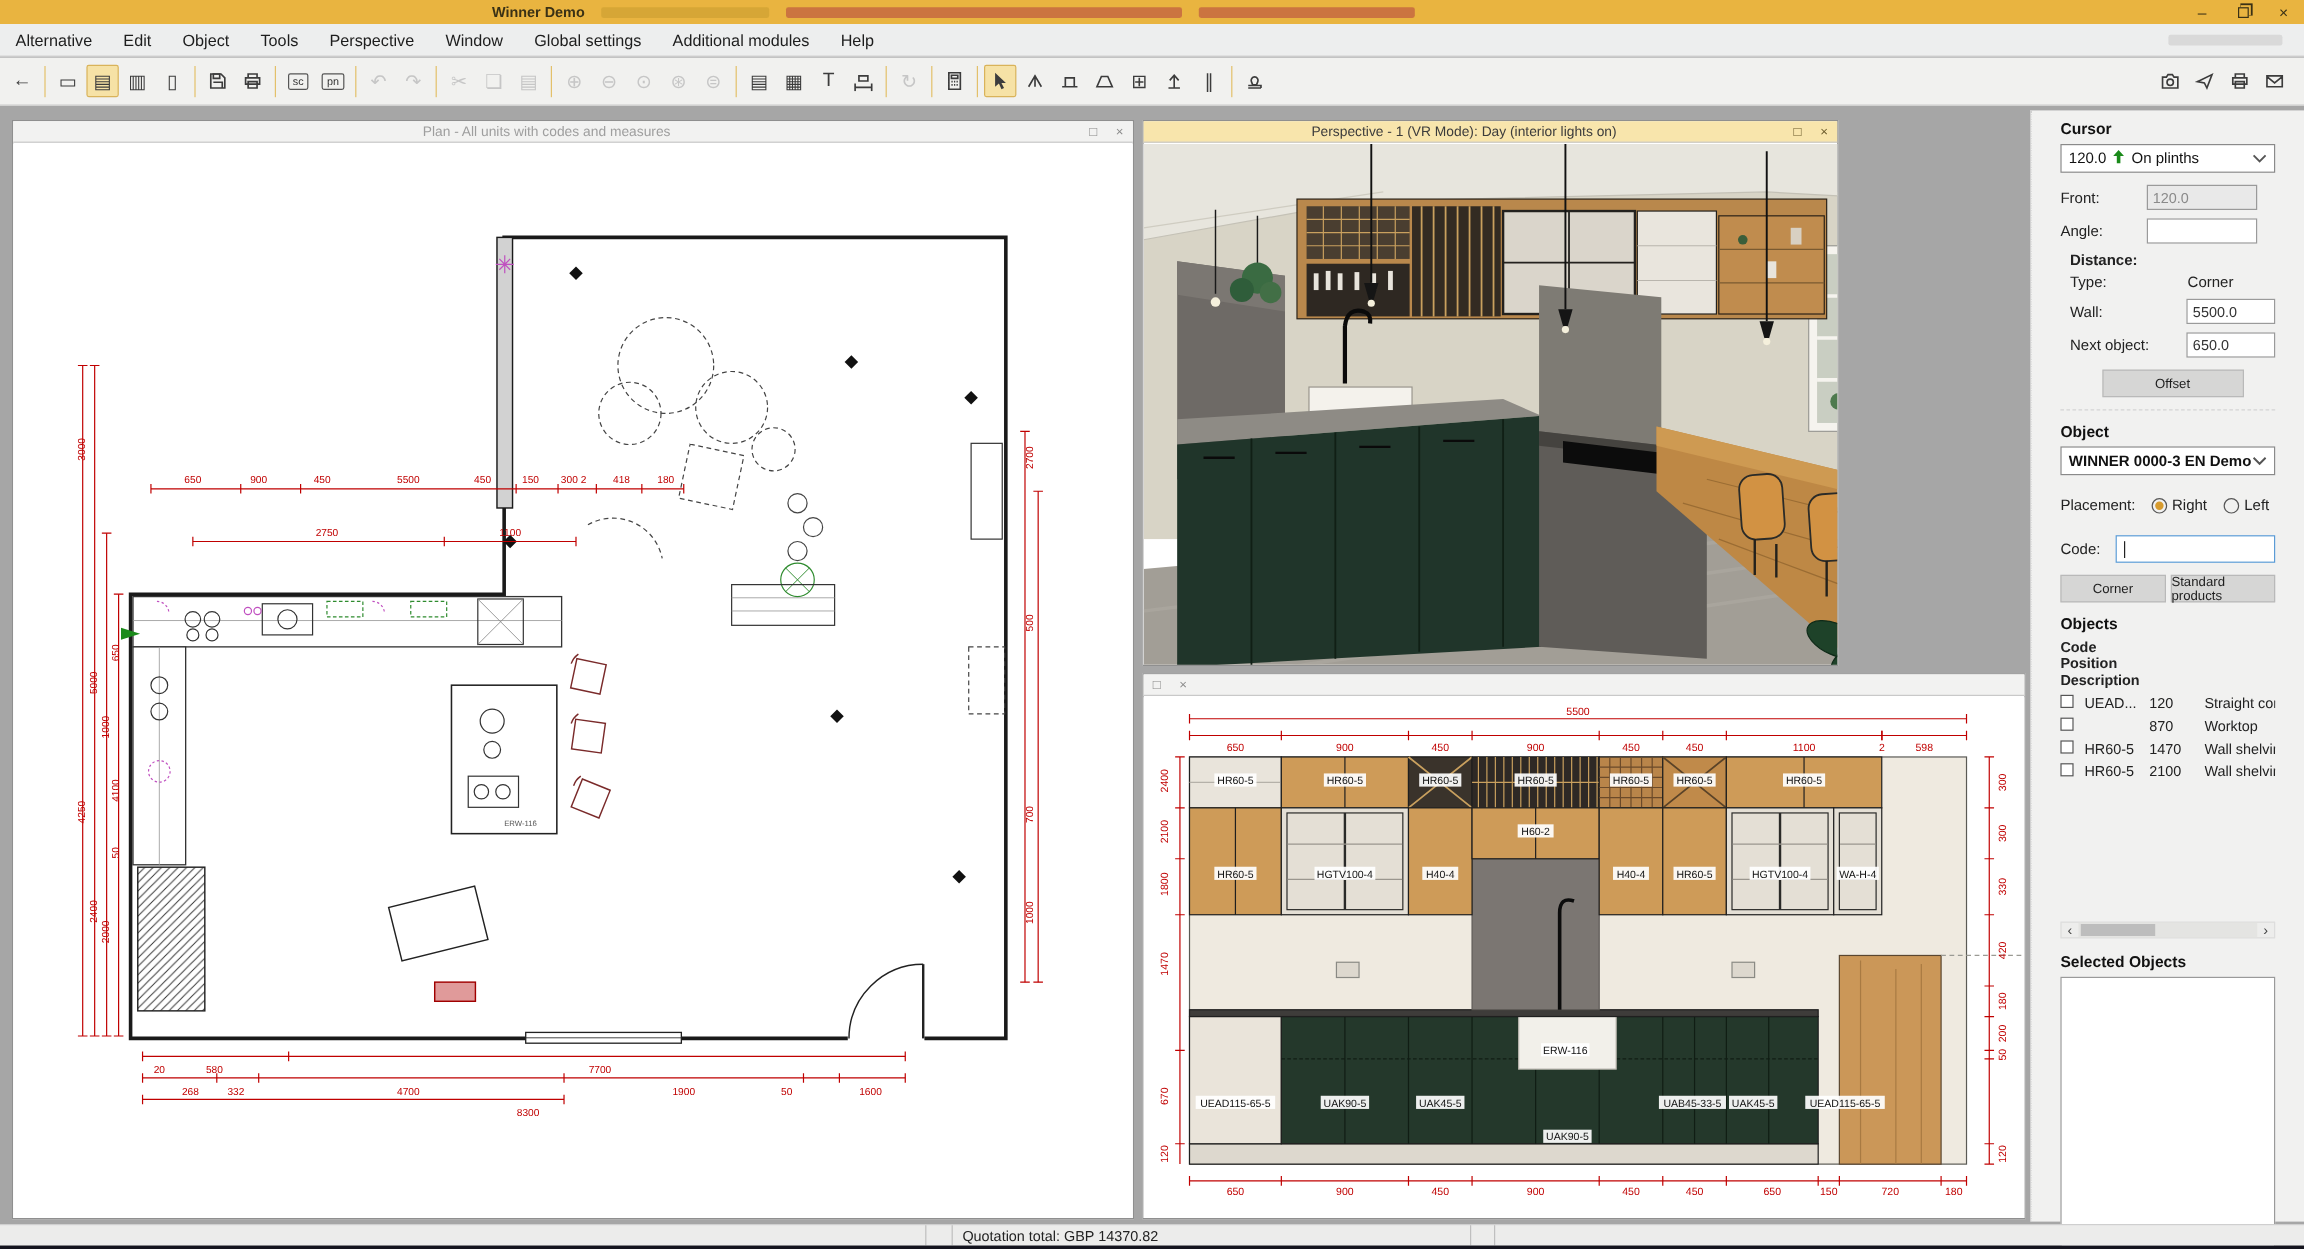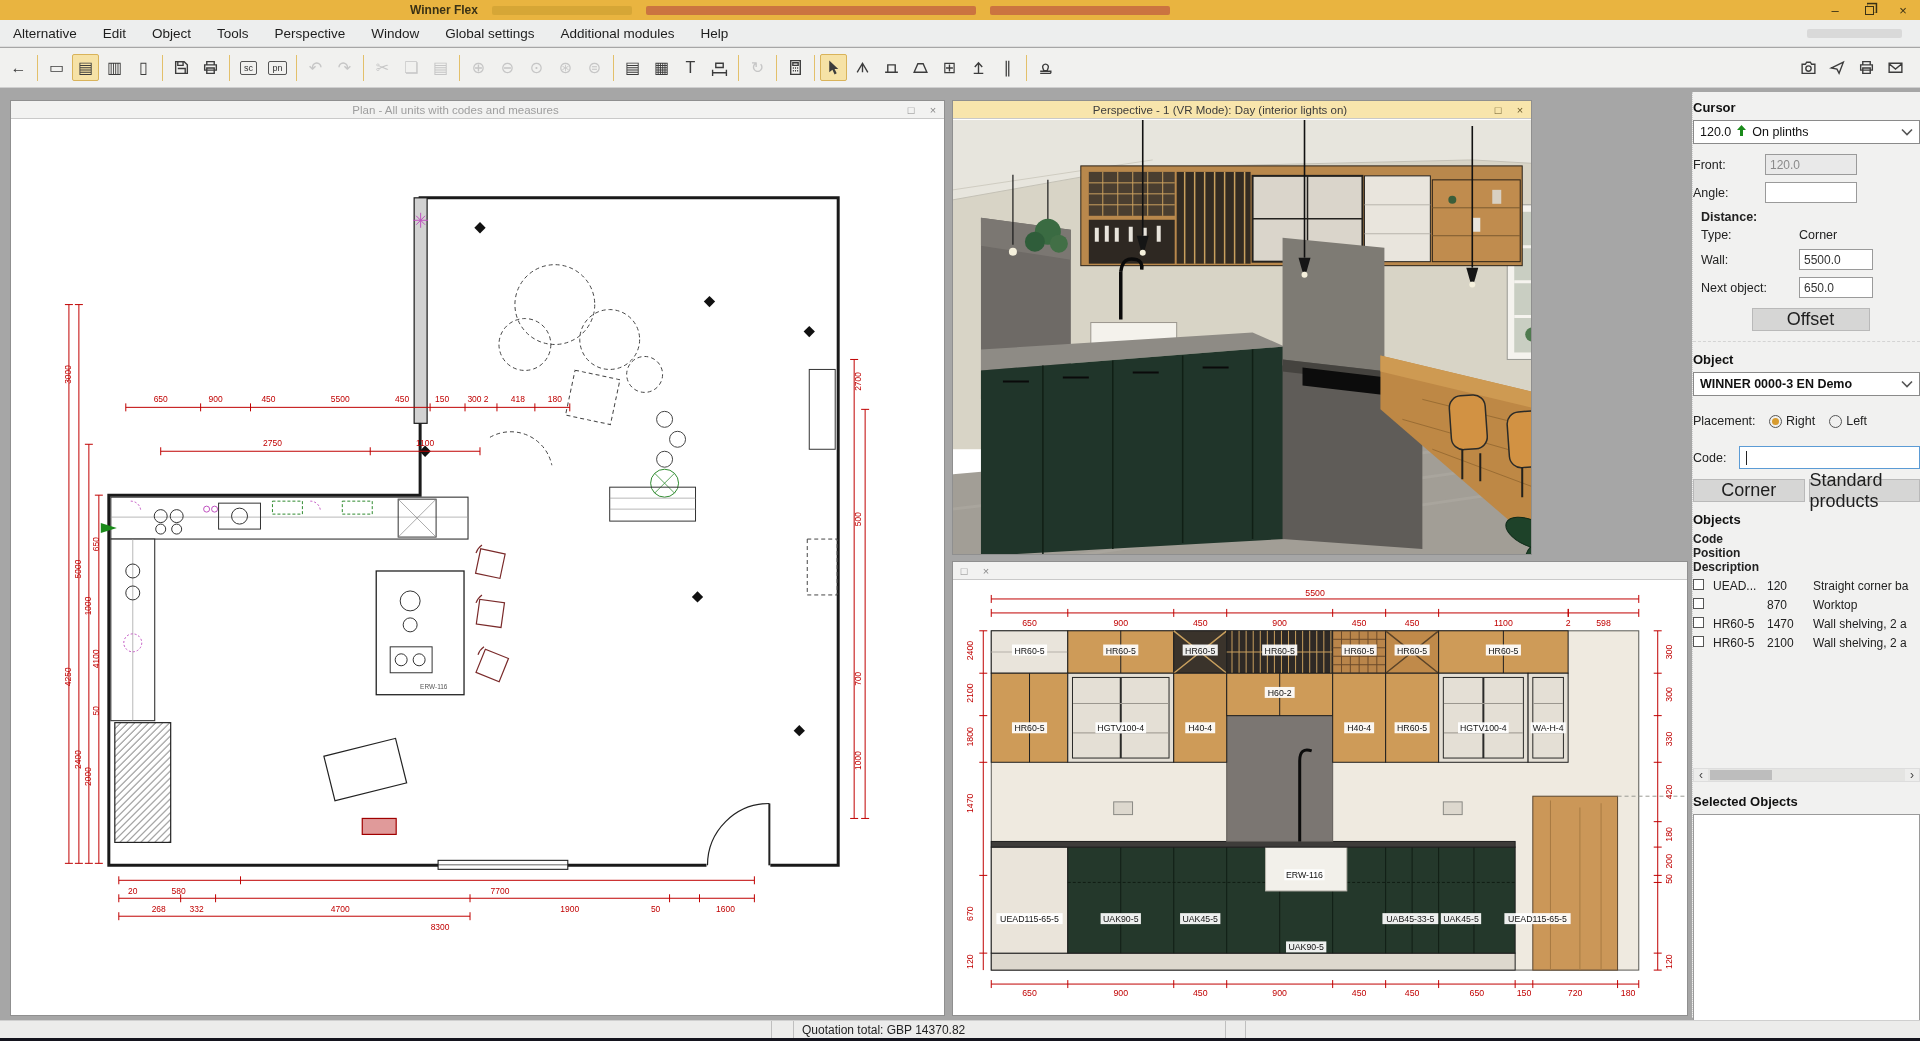--- a/index.html
+++ b/index.html
@@ -39,31 +39,31 @@
   .win.active .win-title .wt { color:#3c3c3c; }
   .wt-btn { width:22px; text-align:center; font-size:11px; color:#8a8a8a; }
   .win.active .wt-btn { color:#6a5a2a; }
   .win-body { position:absolute; left:0; top:19px; right:0; bottom:0; overflow:hidden; background:#fff; }
 
   #plan-win   { left:10px;  top:100px; width:935px; height:916px; }
   #persp-win  { left:952px; top:100px; width:580px; height:455px; }
   #elev-win   { left:952px; top:561px; width:736px; height:455px; }
 
   
-  #panel { position:absolute; left:1692px; top:92px; width:228px; height:926px; background:#F1F1F0; padding:6px 0; border-left:1px dotted #cfcfcf; }
+  #panel { position:absolute; left:1692px; top:92px; width:228px; height:926px; background:#F1F1F0; padding:6px 24px; border-left:1px dotted #cfcfcf; }
   .p-h { font-size:13px; font-weight:bold; color:#111; margin:2px 0 5px 0; }
   .p-row { display:flex; align-items:center; margin-bottom:7px; }
   .p-lab { font-size:12.5px; color:#222; }
   .inp { border:1px solid #9a9a9a; background:#fff; height:21px; font-size:12px; color:#333; padding:0 4px; display:flex; align-items:center; }
   .inp.dis { background:#E9E9E9; color:#8a8a8a; }
   .combo { border:1px solid #8a8a8a; background:#fff; height:24px; display:flex; align-items:center; padding:0 6px; font-size:12.5px; color:#111; margin-bottom:10px; }
   .combo .chev { margin-left:auto; }
   .chev svg { width:12px; height:8px; stroke:#555; fill:none; stroke-width:1.6; }
   .up-arrow svg { width:11px; height:13px; }
-  .btn { background:#D6D6D5; border:1px solid #b9b9b9; color:#1e1e1e; font-size:18px; height:23px; display:flex; align-items:center; justify-content:center; }
+  .btn { background:#D6D6D5; border:1px solid #b9b9b9; color:#1e1e1e; font-size:11px; height:23px; display:flex; align-items:center; justify-content:center; }
   .p-div { border-top:1px dashed #d4d4d4; margin:10px 0; }
   .radio { width:13px; height:13px; border:1.4px solid #555; border-radius:50%; display:inline-flex; align-items:center; justify-content:center; margin-right:4px; }
   .radio .dot { width:7px; height:7px; border-radius:50%; background:#D79B2E; }
   .cbox { width:11px; height:11px; border:1px solid #555; background:#fff; display:inline-block; }
   #code-input { border:1.5px solid #5B9BD5; flex:1; height:23px; }
   .caret { width:1px; height:14px; background:#222; margin-left:2px; }
   #objects-table { font-size:12px; color:#222; }
   #objects-table .o-head { display:flex; font-weight:bold; margin:3px 0 5px 0;flex-direction:column; }
   .o-row { display:flex; align-items:center; margin-bottom:5px; }
   .o-c0 { width:20px; } .o-c1 { width:54px; white-space:nowrap; overflow:hidden; } .o-c2 { width:46px; } .o-c3 { flex:1; white-space:nowrap; overflow:hidden; }
@@ -80,21 +80,21 @@
 
   svg text { font-family:"Liberation Sans", sans-serif; }
 </style>
 </head>
 <body>
 
 <div id="app">
 
   <div id="titlebar">
     <div class="spacer"></div>
-    <span id="app-title">Winner Flex</span>
+    <span id="app-title">Winner Demo</span>
     <span class="redact r1"></span>
     <span class="redact r2"></span>
     <span class="redact r3"></span>
     <div id="tb-controls">
         <span class="tb-ctrl">–</span>
         <span class="tb-ctrl">
           <span class="restore-box"></span>
         </span>
         <span class="tb-ctrl">×</span>
       </div>

